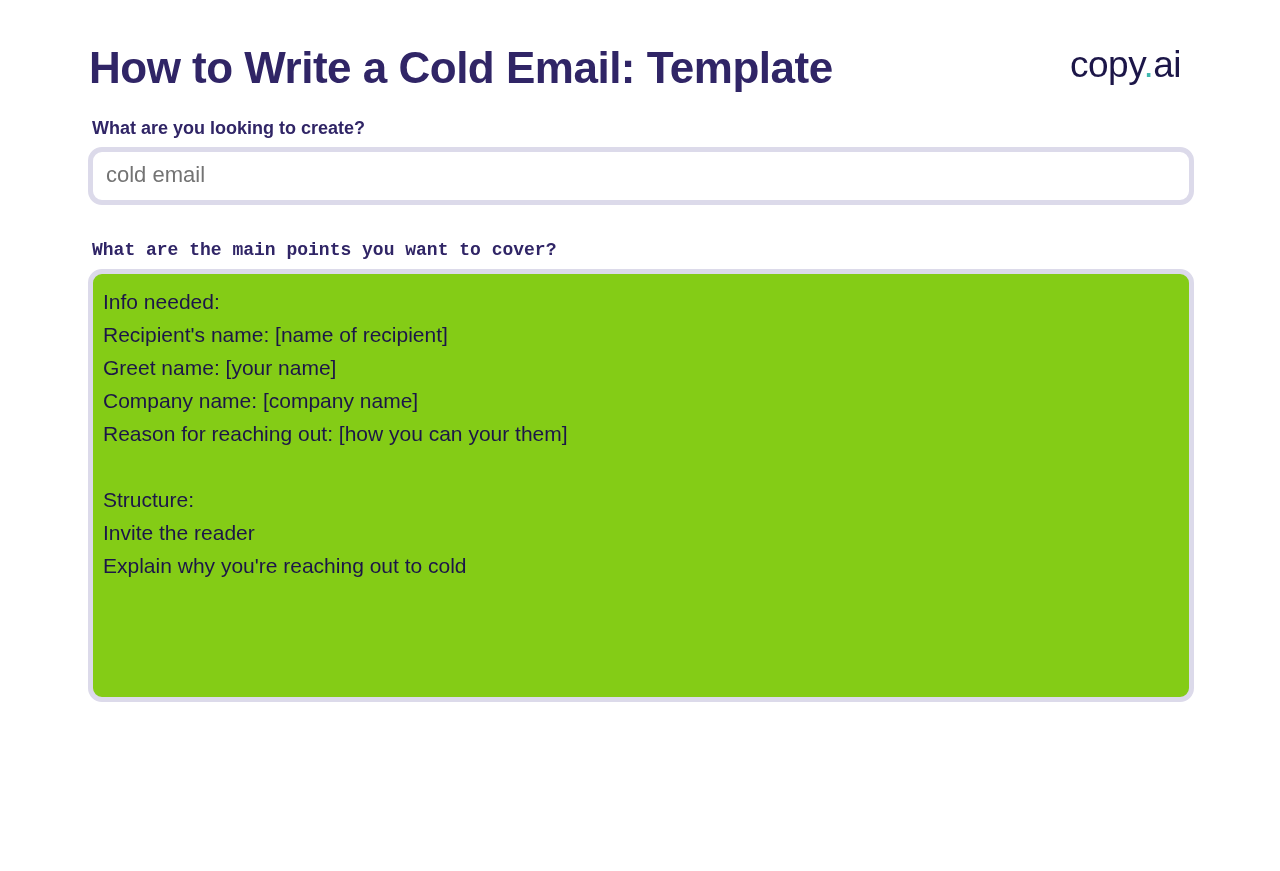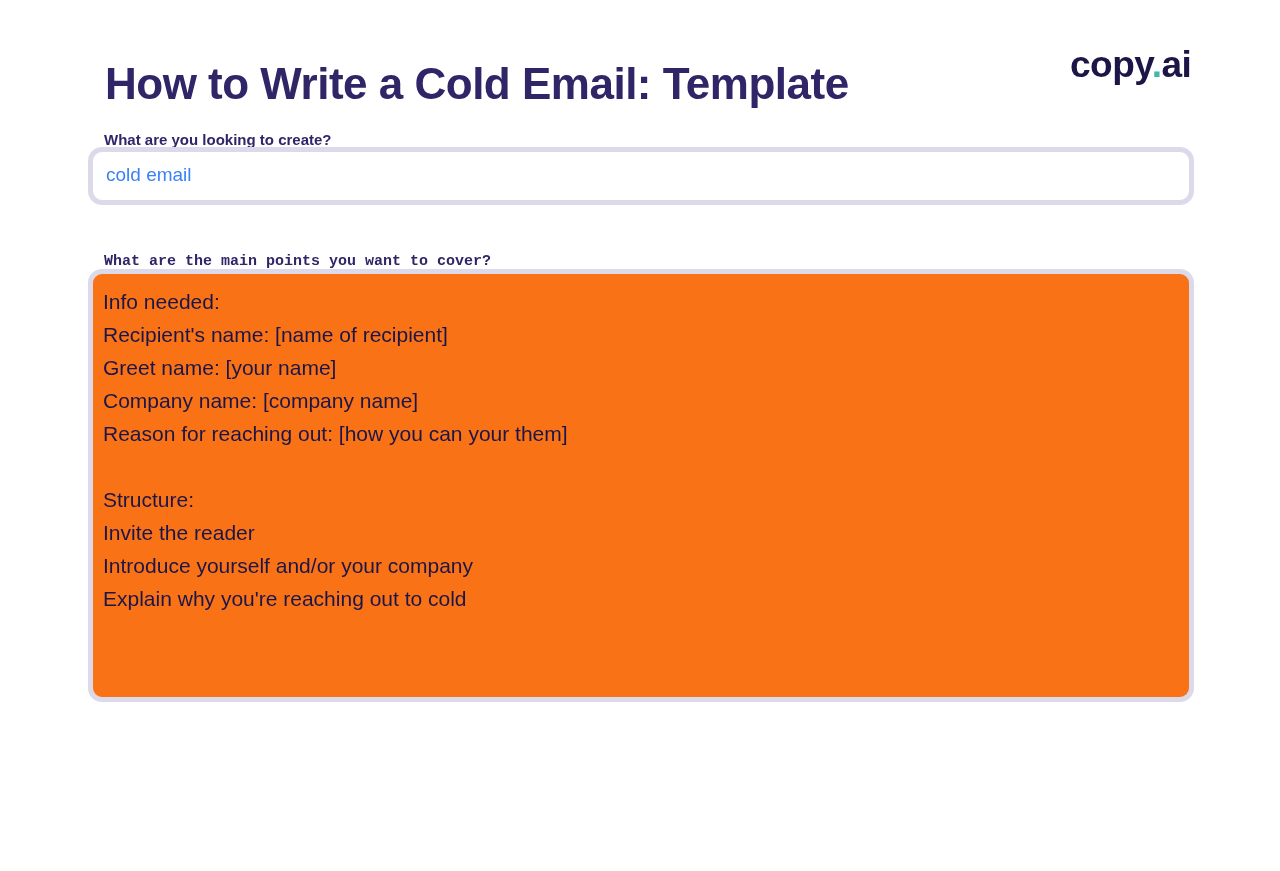--- a/index.html
+++ b/index.html
@@ -11,45 +11,45 @@
       overflow: hidden;
     }
     body {
       font-family: "Liberation Sans", "DejaVu Sans", sans-serif;
       position: relative;
     }
     .title {
       position: absolute;
       left: 89px;
       top: 40px;
-      margin: 16px;
+      margin: 0;
       font-size: 44px;
       font-weight: bold;
       color: #302566;
       letter-spacing: -0.5px;
       line-height: 56px;
       white-space: nowrap;
     }
     .logo {
       position: absolute;
       left: 1070px;
       top: 40px;
       font-size: 37px;
-      font-weight: bold;
+      font-weight: normal;
       color: #1c1648;
       letter-spacing: -0.5px;
       line-height: 50px;
       white-space: nowrap;
     }
     .logo .dot { color: #3fb8af; }
     .label {
       position: absolute;
       left: 88px;
-      margin: 16px;
-      font-size: 15px;
+      margin: 4px;
+      font-size: 18px;
       font-weight: bold;
       color: #302566;
       line-height: 30px;
       white-space: nowrap;
       text-align: right;
     }
     .label-1 { top: 109px; }
     .label-2 { top: 231px; font-family: Liberation Mono, monospace; }
     .input-box {
       position: absolute;
@@ -59,33 +59,33 @@
       height: 48px;
       border: 5px solid #dcdaea;
       border-radius: 14px;
       background: #ffffff;
       box-sizing: content-box;
     }
     .input-box .value {
       position: absolute;
       left: 13px;
       top: 9px;
-      font-size: 19px;
-      color: #3b82f6;
+      font-size: 22px;
+      color: #737373;
       line-height: 28px;
     }
     .textarea-box {
       position: absolute;
       left: 88px;
       top: 269px;
       width: 1096px;
       height: 423px;
       border: 5px solid #dcdaea;
       border-radius: 14px;
-      background: #f97316;
+      background: #84cc16;
       box-sizing: content-box;
     }
     .textarea-box .lines {
       position: absolute;
       left: 10px;
       top: 11px;
     }
     .line {
       font-size: 21px;
       color: #1c1648;
@@ -112,16 +112,15 @@
 <div class="textarea-box">
   <div class="lines">
     <div class="line">Info needed:</div>
     <div class="line">Recipient's name: [name of recipient]</div>
     <div class="line">Greet name: [your name]</div>
     <div class="line">Company name: [company name]</div>
     <div class="line">Reason for reaching out: [how you can your them]</div>
     <div class="line"></div>
     <div class="line">Structure:</div>
     <div class="line">Invite the reader</div>
-    <div class="line">Introduce yourself and/or your company</div>
     <div class="line">Explain why you're reaching out to cold</div>
   </div>
 </div>
 
 </body></html>

